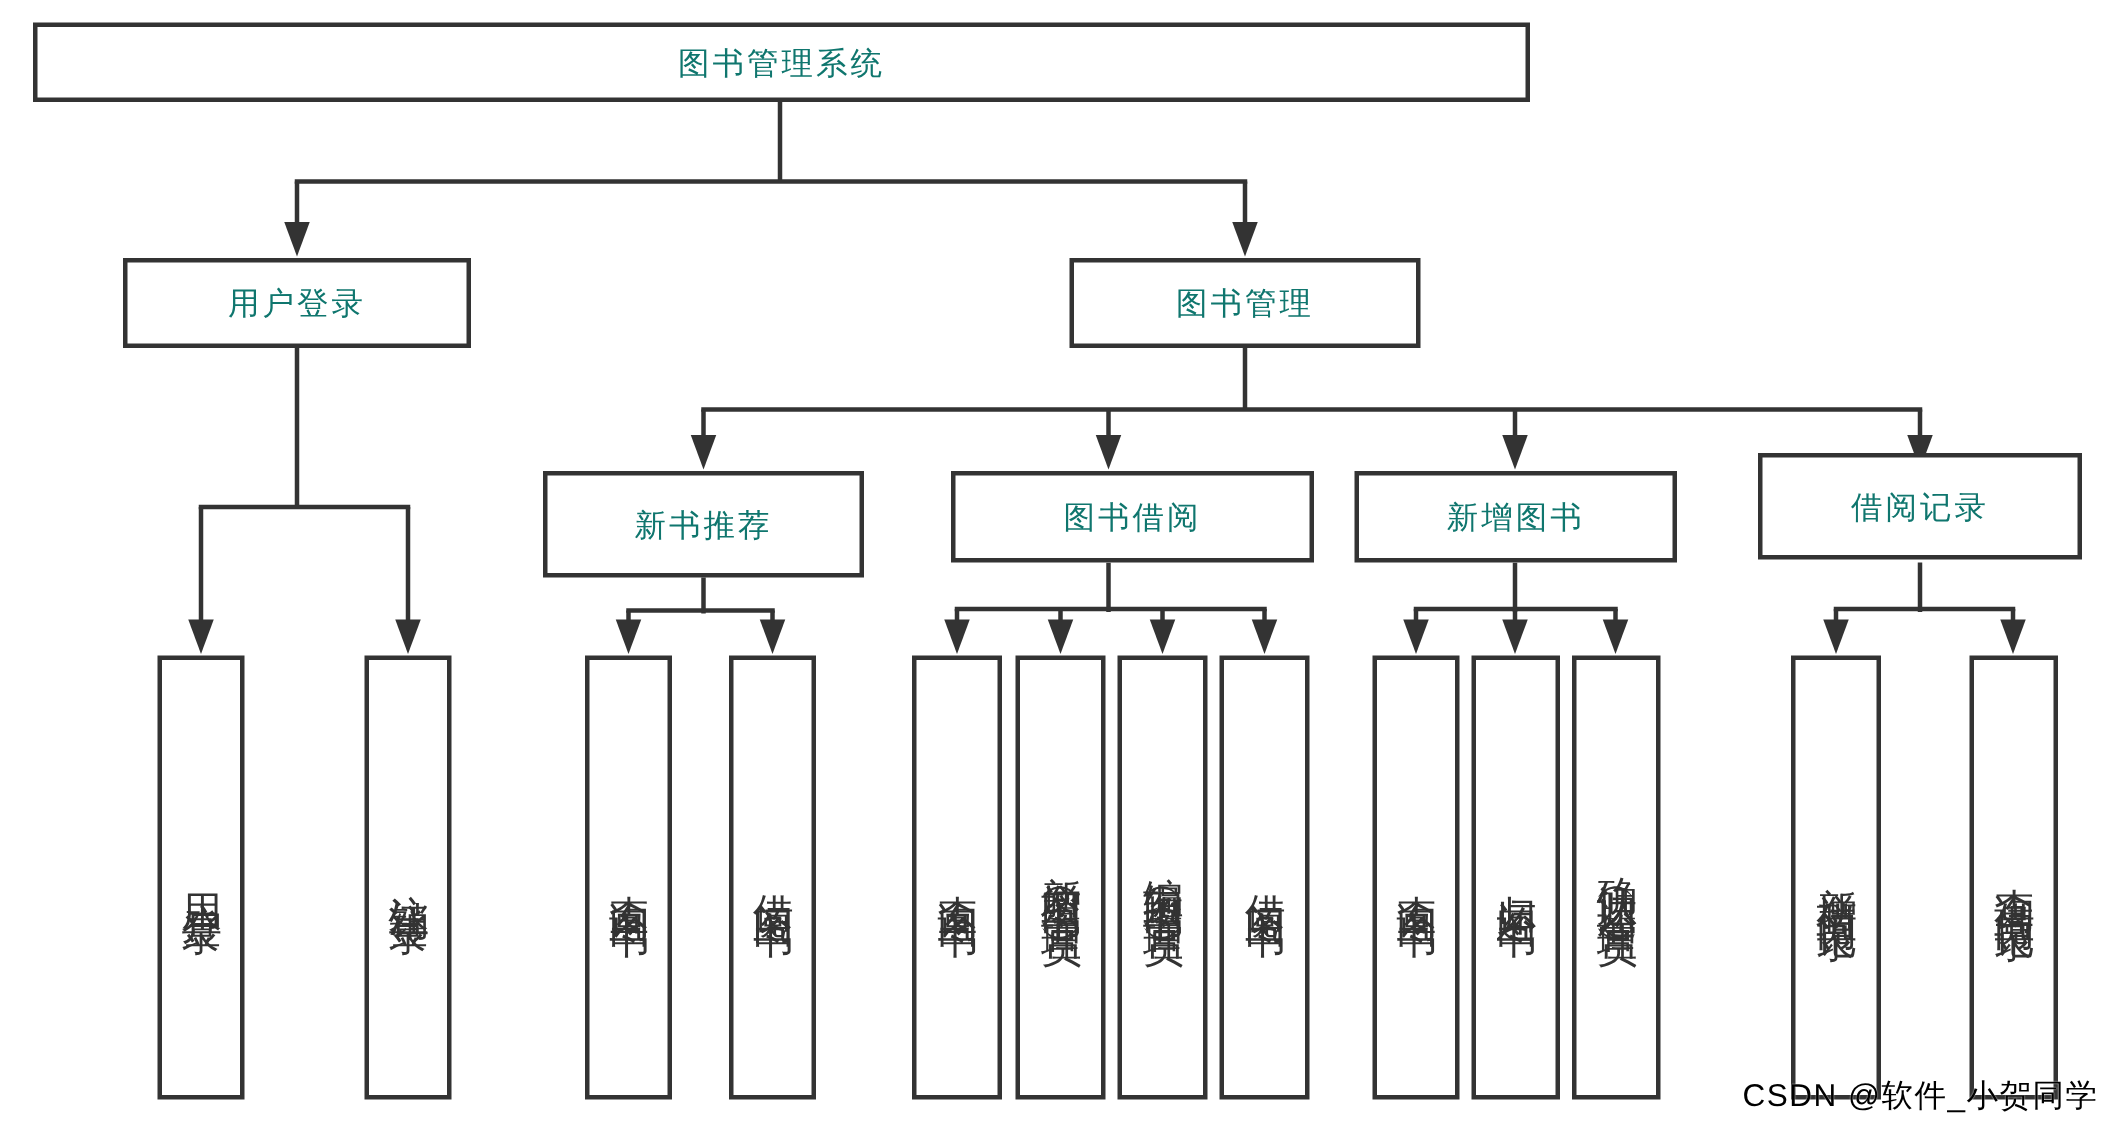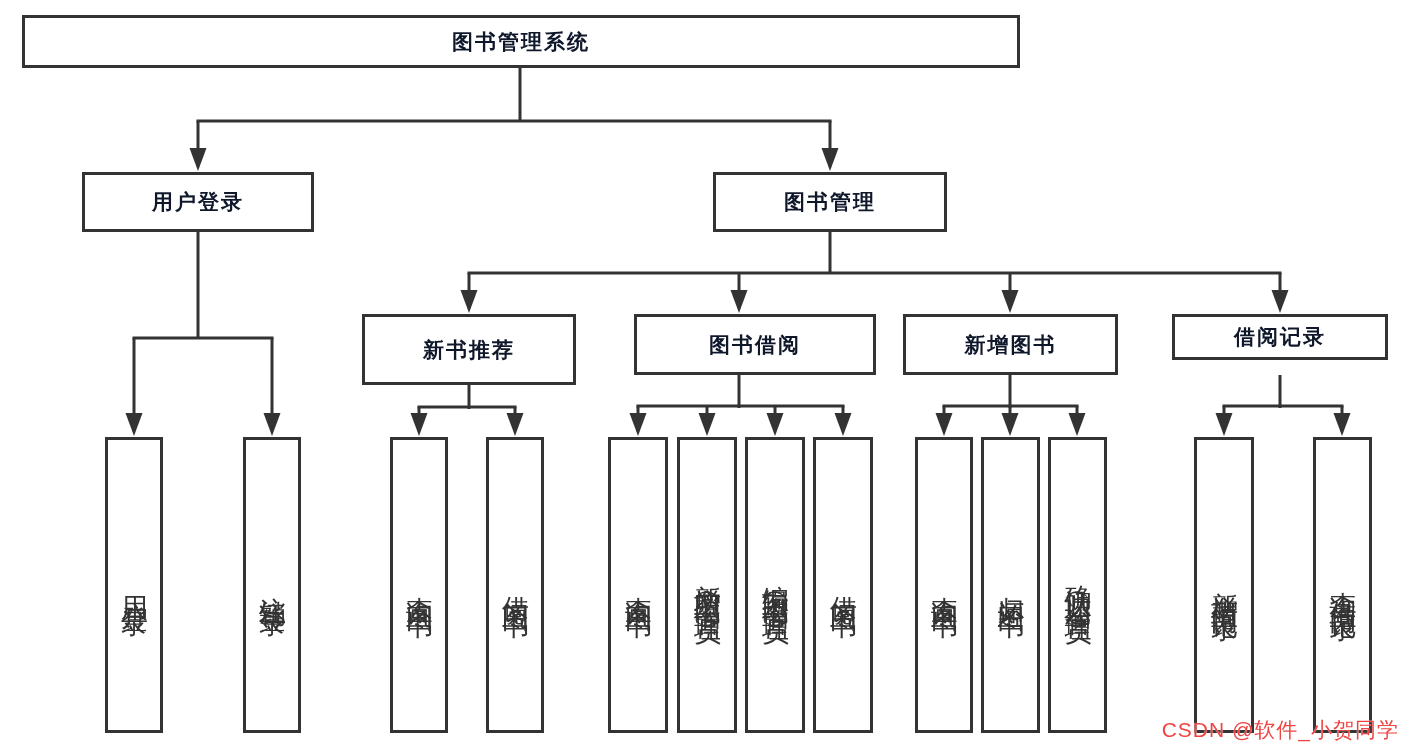--- a/index.html
+++ b/index.html
@@ -20,39 +20,38 @@
     position:absolute;
     background:#ffffff;
     border:3px solid #333333;
     display:flex;
     align-items:center;
     justify-content:center;
   }
   .box-h span.lbl {
     font-size:21px;
     letter-spacing:2px;
-    color:#0f172a;
+    color:#0f766e;
     white-space:nowrap;
-    font-weight:bold;
   }
   .box-v span.lbl {
     writing-mode:vertical-rl;
     text-orientation:mixed;
     font-size:27px;
     letter-spacing:5px;
     line-height:1.15;
     color:#333333;
   }
   .watermark {
     position:absolute;
     right:6px;
     bottom:3px;
     font-size:21px;
     letter-spacing:1px;
-    color:#ef4444;
+    color:#000000;
     text-shadow:0 0 1px #ffffff;
     z-index:5;
     white-space:nowrap;
   }
 </style>
 </head>
 <body>
 
 <div class="stage">
 
@@ -138,21 +137,21 @@
 
   <div class="box box-h" style="left:362px;top:314px;width:214px;height:71px">
     <span class="lbl">新书推荐</span>
   </div>
   <div class="box box-h" style="left:634px;top:314px;width:242px;height:61px">
     <span class="lbl">图书借阅</span>
   </div>
   <div class="box box-h" style="left:903px;top:314px;width:215px;height:61px">
     <span class="lbl">新增图书</span>
   </div>
-  <div class="box box-h" style="left:1172px;top:314px;width:216px;height:46px">
+  <div class="box box-h" style="left:1172px;top:302px;width:216px;height:71px">
     <span class="lbl">借阅记录</span>
   </div>
 
   <div class="box box-v" style="left:105px;top:437px;width:58px;height:296px">
     <span class="lbl">用户登录</span>
   </div>
   <div class="box box-v" style="left:243px;top:437px;width:58px;height:296px">
     <span class="lbl">注销登录</span>
   </div>
   <div class="box box-v" style="left:390px;top:437px;width:58px;height:296px">

